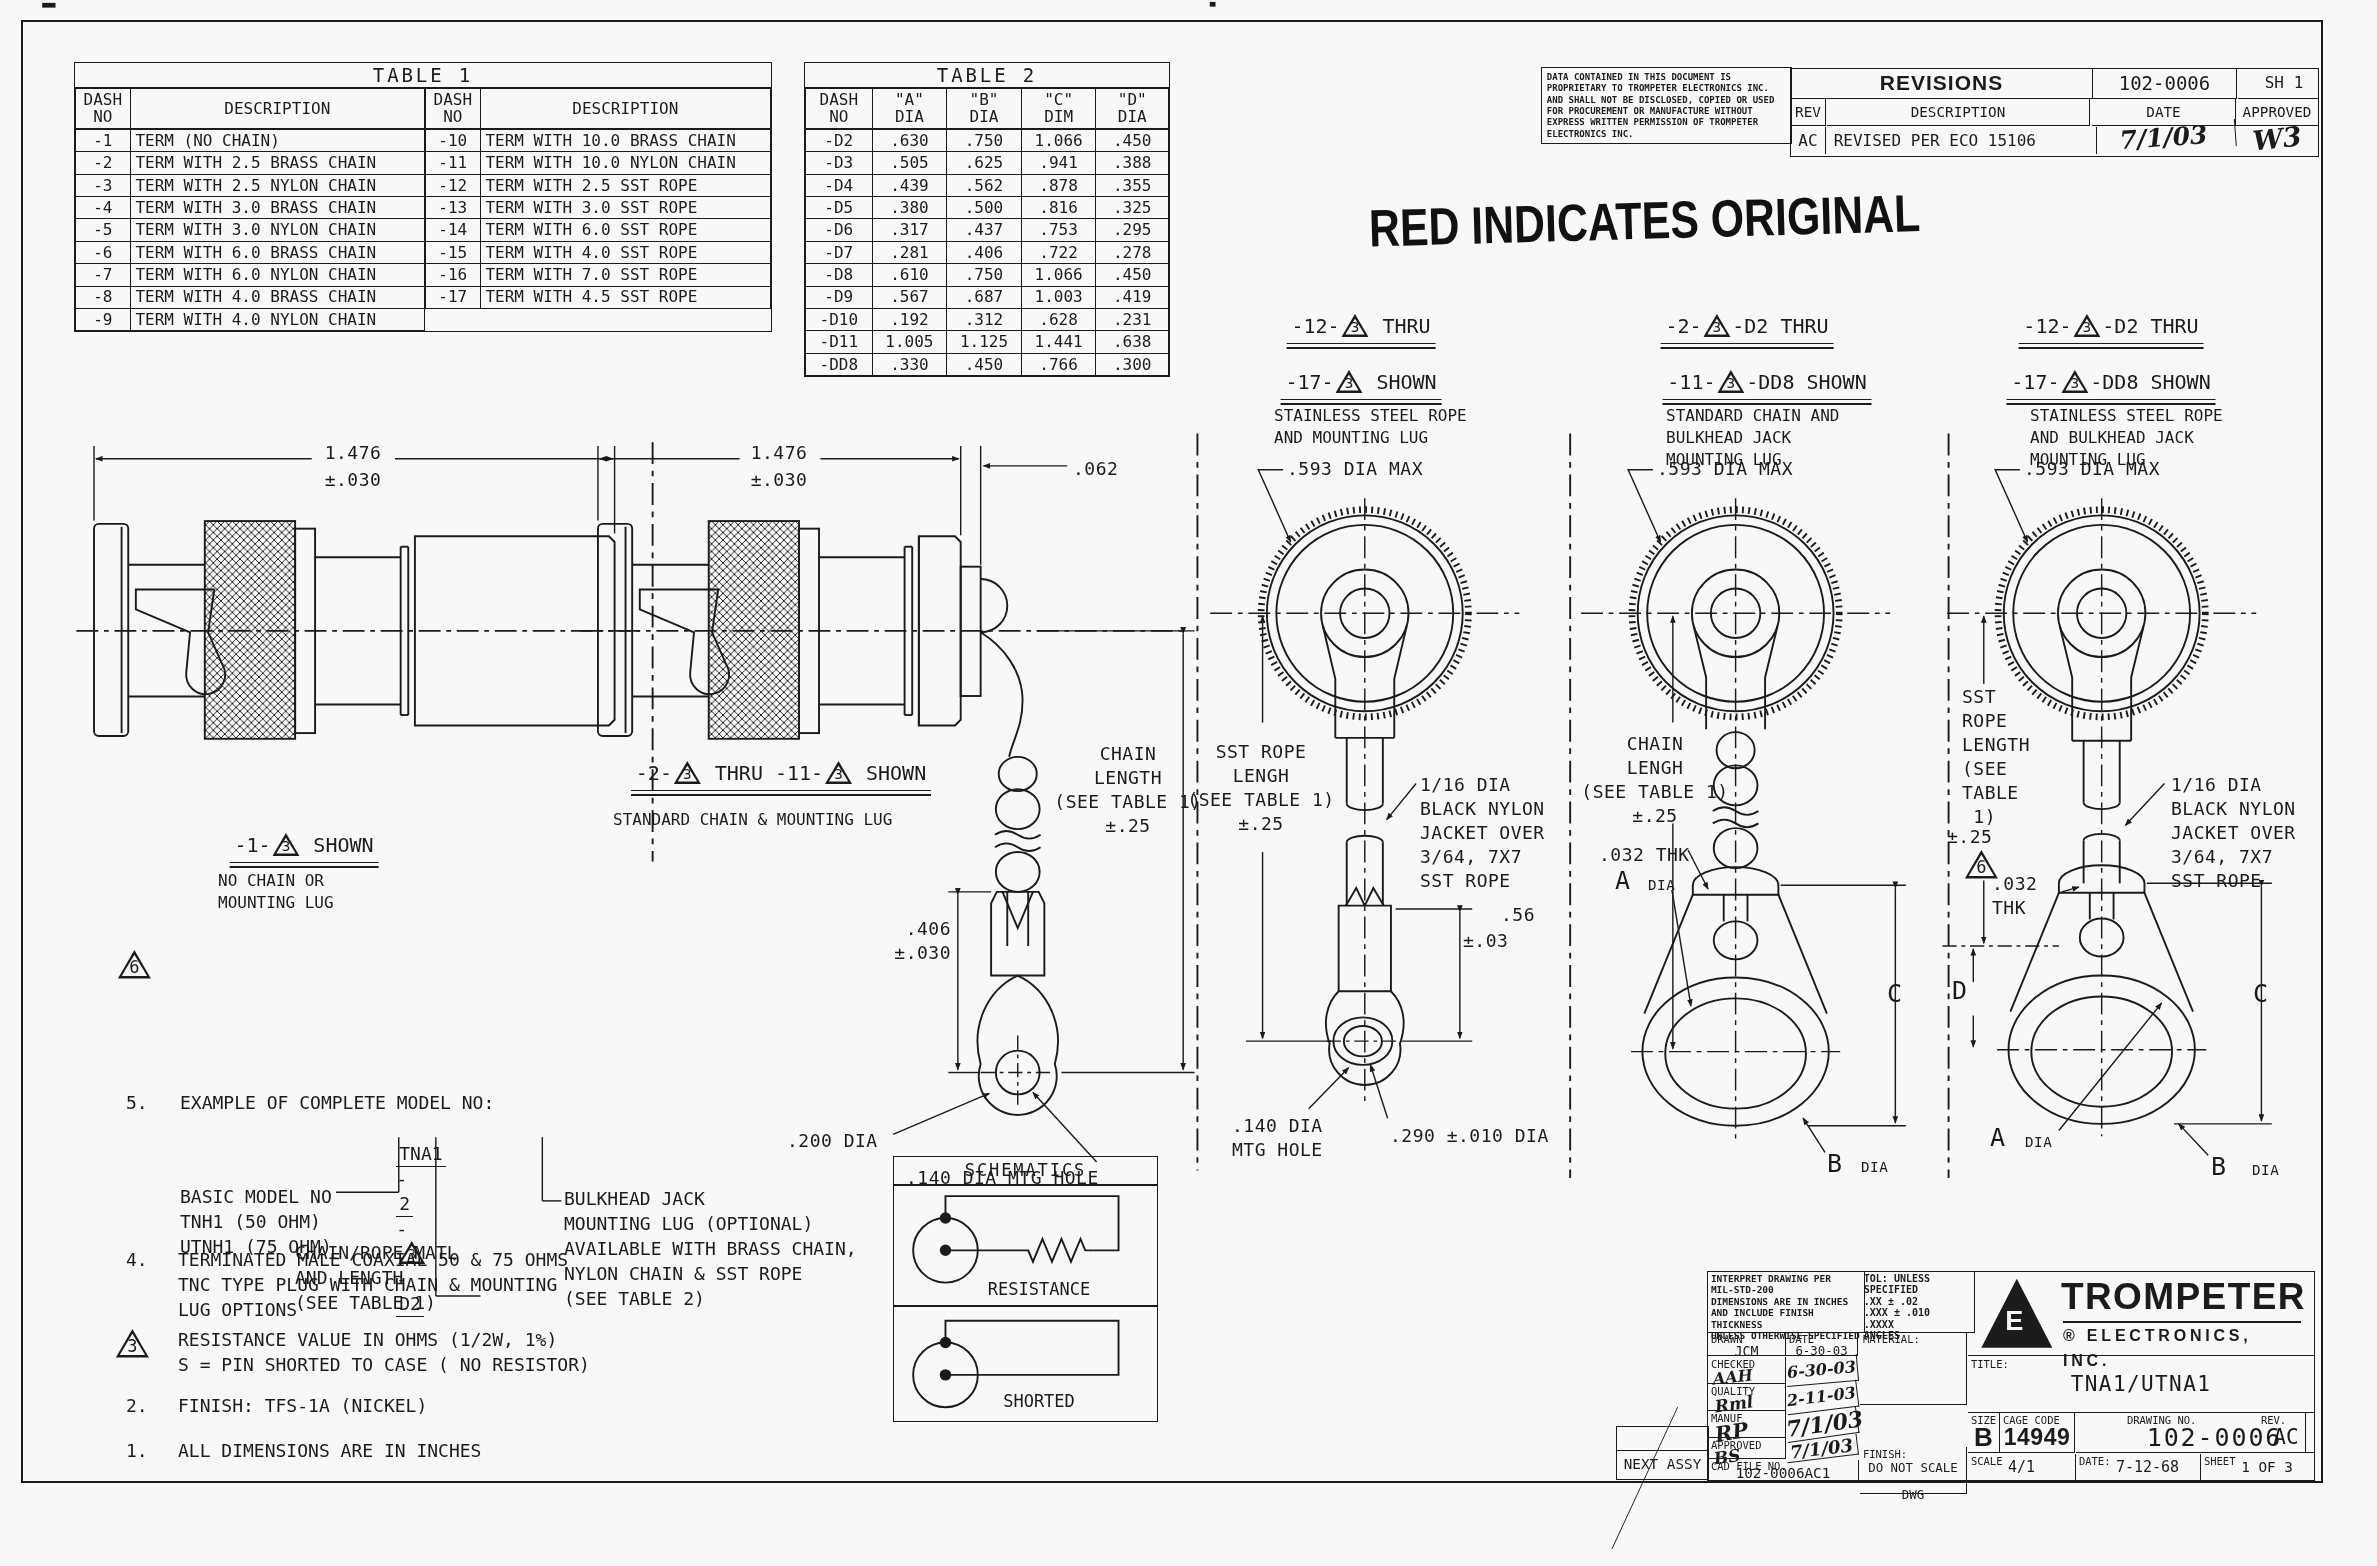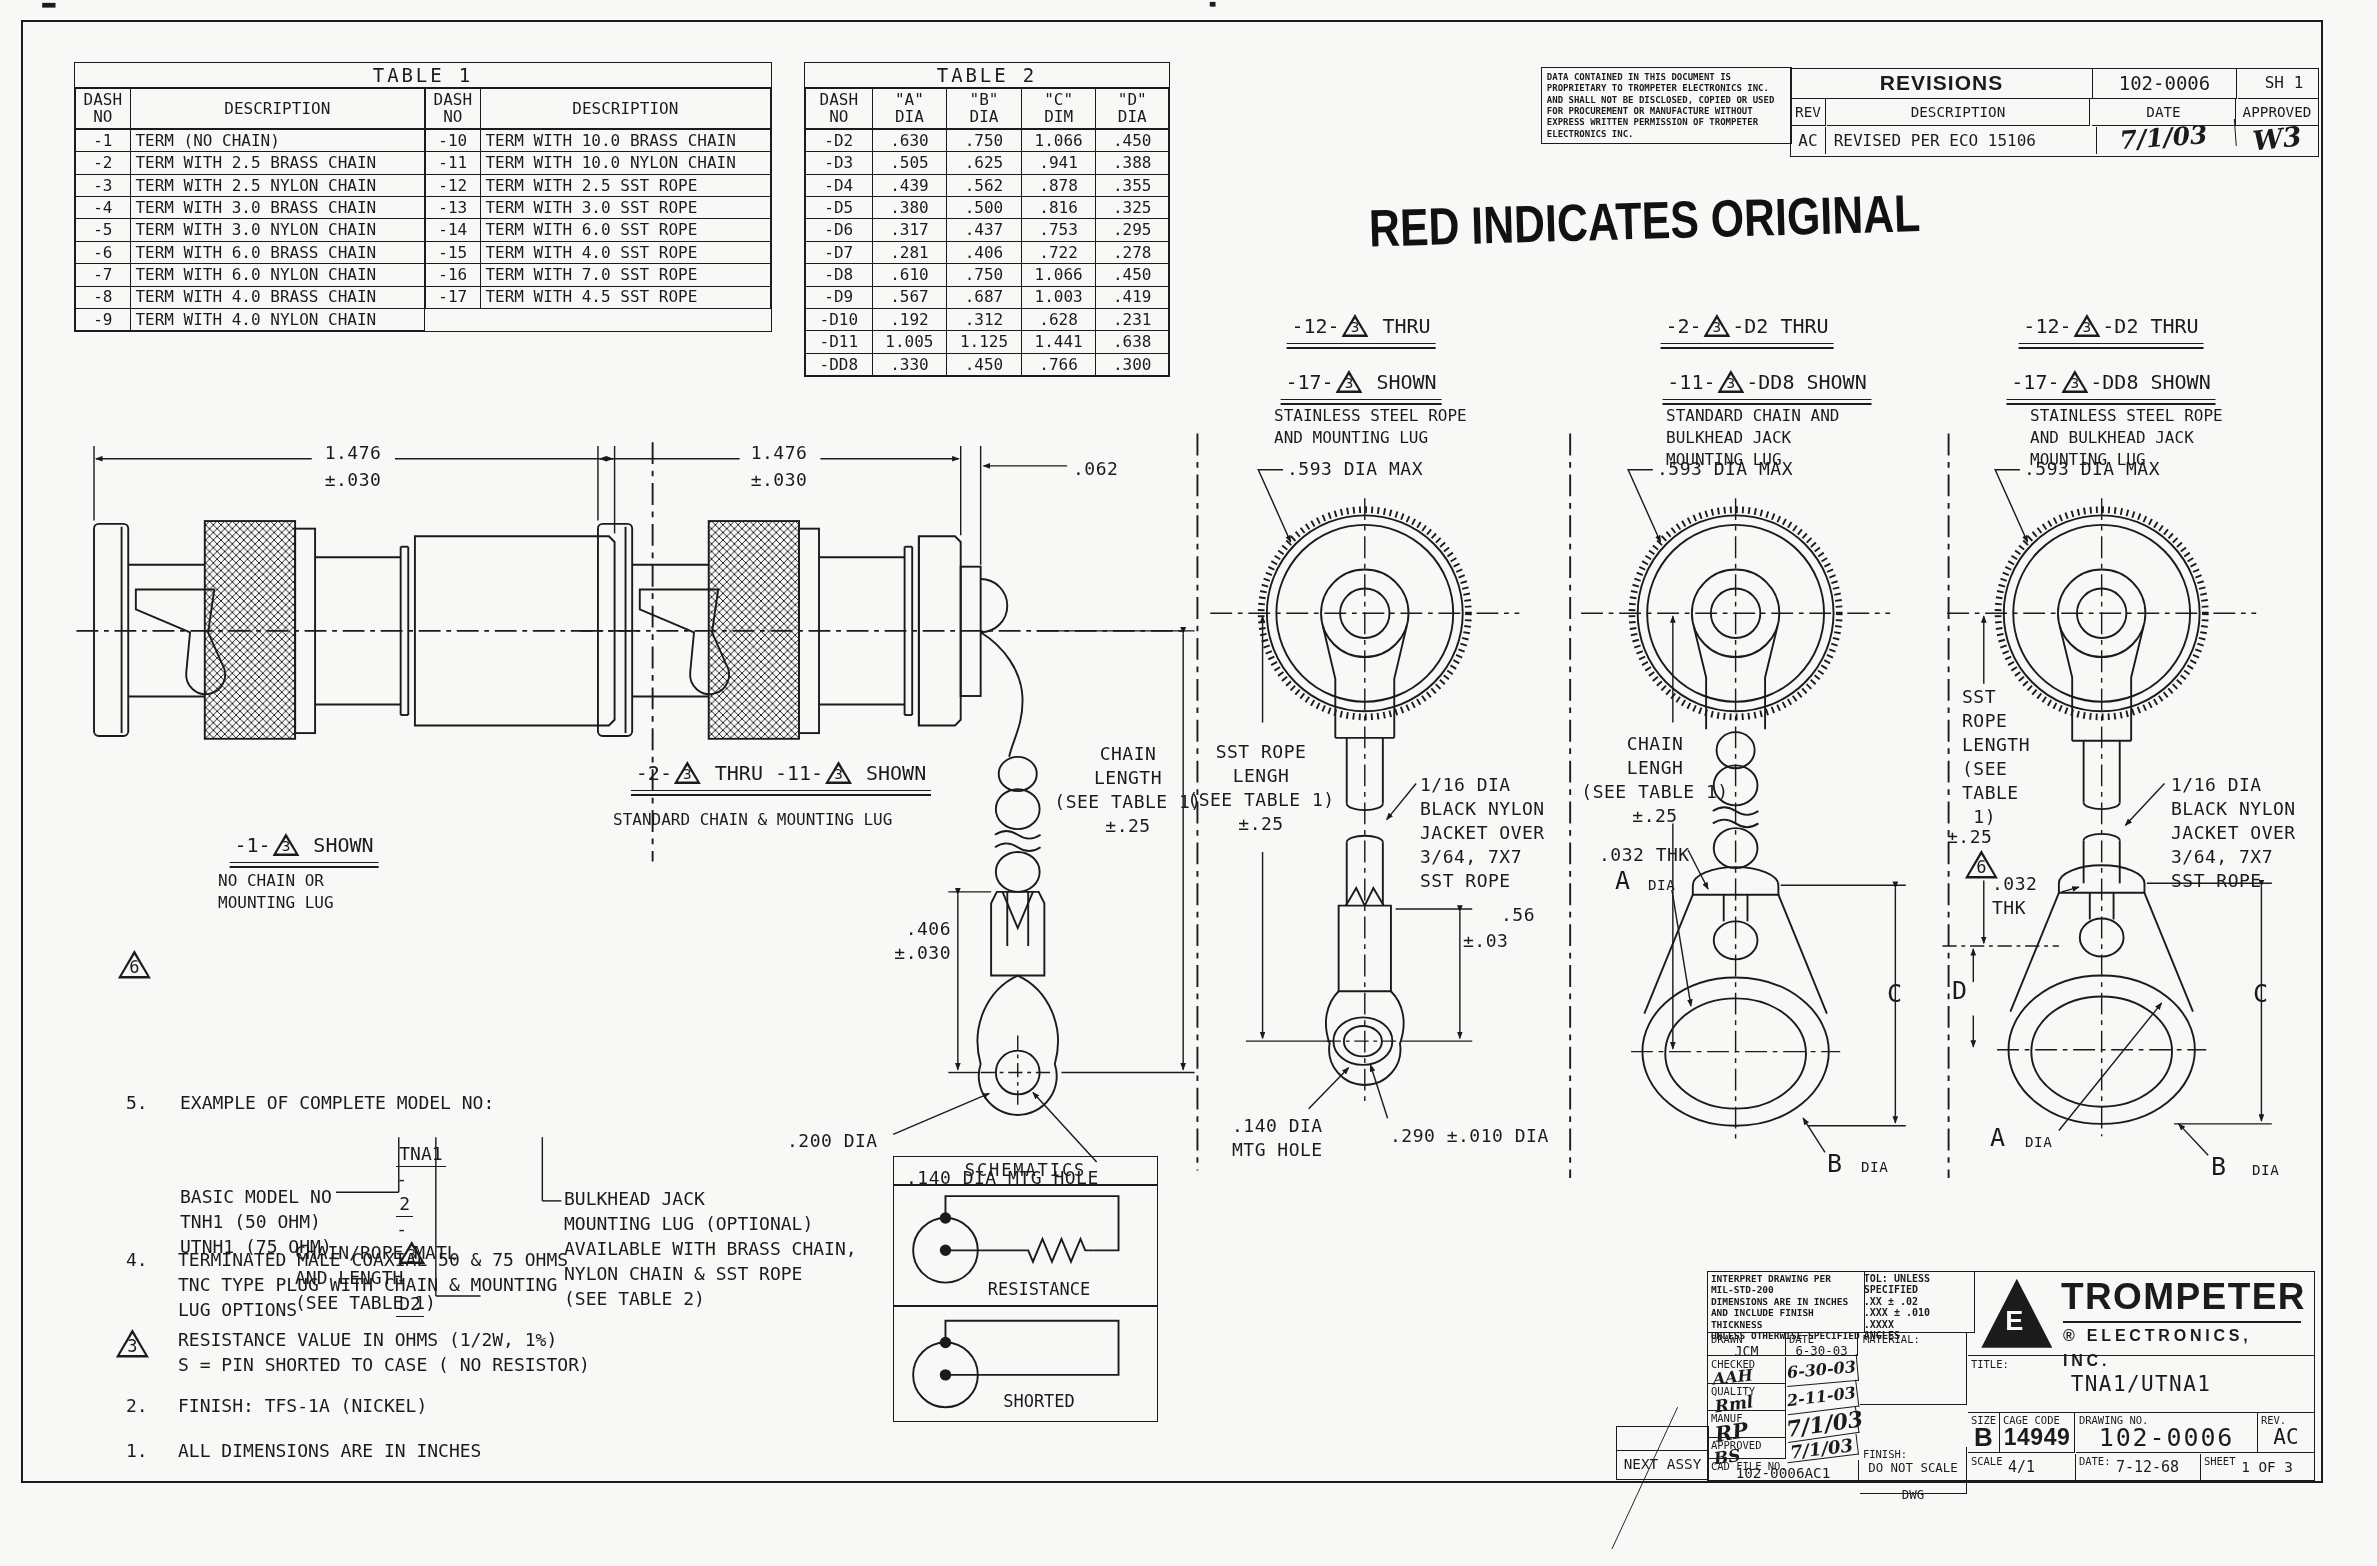--- a/index.html
+++ b/index.html
@@ -741,21 +741,21 @@
     </div>
 
     <div class="abs" style="left:260px;top:141px;width:31px;height:39px;border-right:1.4px solid #1b1b1b;border-bottom:1.9px solid #1b1b1b;">
       <div class="cell-lab">SIZE</div>
       <div style="font:700 26px/19px 'Liberation Sans',sans-serif;text-align:center;">B</div>
     </div>
     <div class="abs" style="left:292px;top:141px;width:74px;height:39px;border-right:1.4px solid #1b1b1b;border-bottom:1.9px solid #1b1b1b;">
       <div class="cell-lab">CAGE CODE</div>
       <div style="font:700 23px/19px 'Liberation Sans',sans-serif;text-align:center;letter-spacing:0.5px;">14949</div>
     </div>
-    <div class="abs" style="left:368px;top:141px;width:181px;height:39px;border-right:1.4px solid #1b1b1b;border-bottom:1.9px solid #1b1b1b;">
+    <div class="abs" style="left:368px;top:141px;width:181px;height:39px;border-right:1.4px solid #1b1b1b;border-bottom:1.9px solid #1b1b1b;padding-left:48px;">
       <div class="cell-lab">DRAWING NO.</div>
       <div style="font:25px/19px 'DejaVu Sans Mono',monospace;text-align:center;letter-spacing:1.9px;">102-0006</div>
     </div>
     <div class="abs" style="left:550px;top:141px;right:0;height:39px;border-bottom:1.9px solid #1b1b1b;">
       <div class="cell-lab">REV.</div>
       <div style="font:21px/18px 'DejaVu Sans Mono',monospace;text-align:center;">AC</div>
     </div>
 
     <div class="abs" style="left:260px;top:182px;width:107px;height:27px;border-right:1.4px solid #1b1b1b;">
       <div class="cell-lab" style="position:absolute;">SCALE</div>

